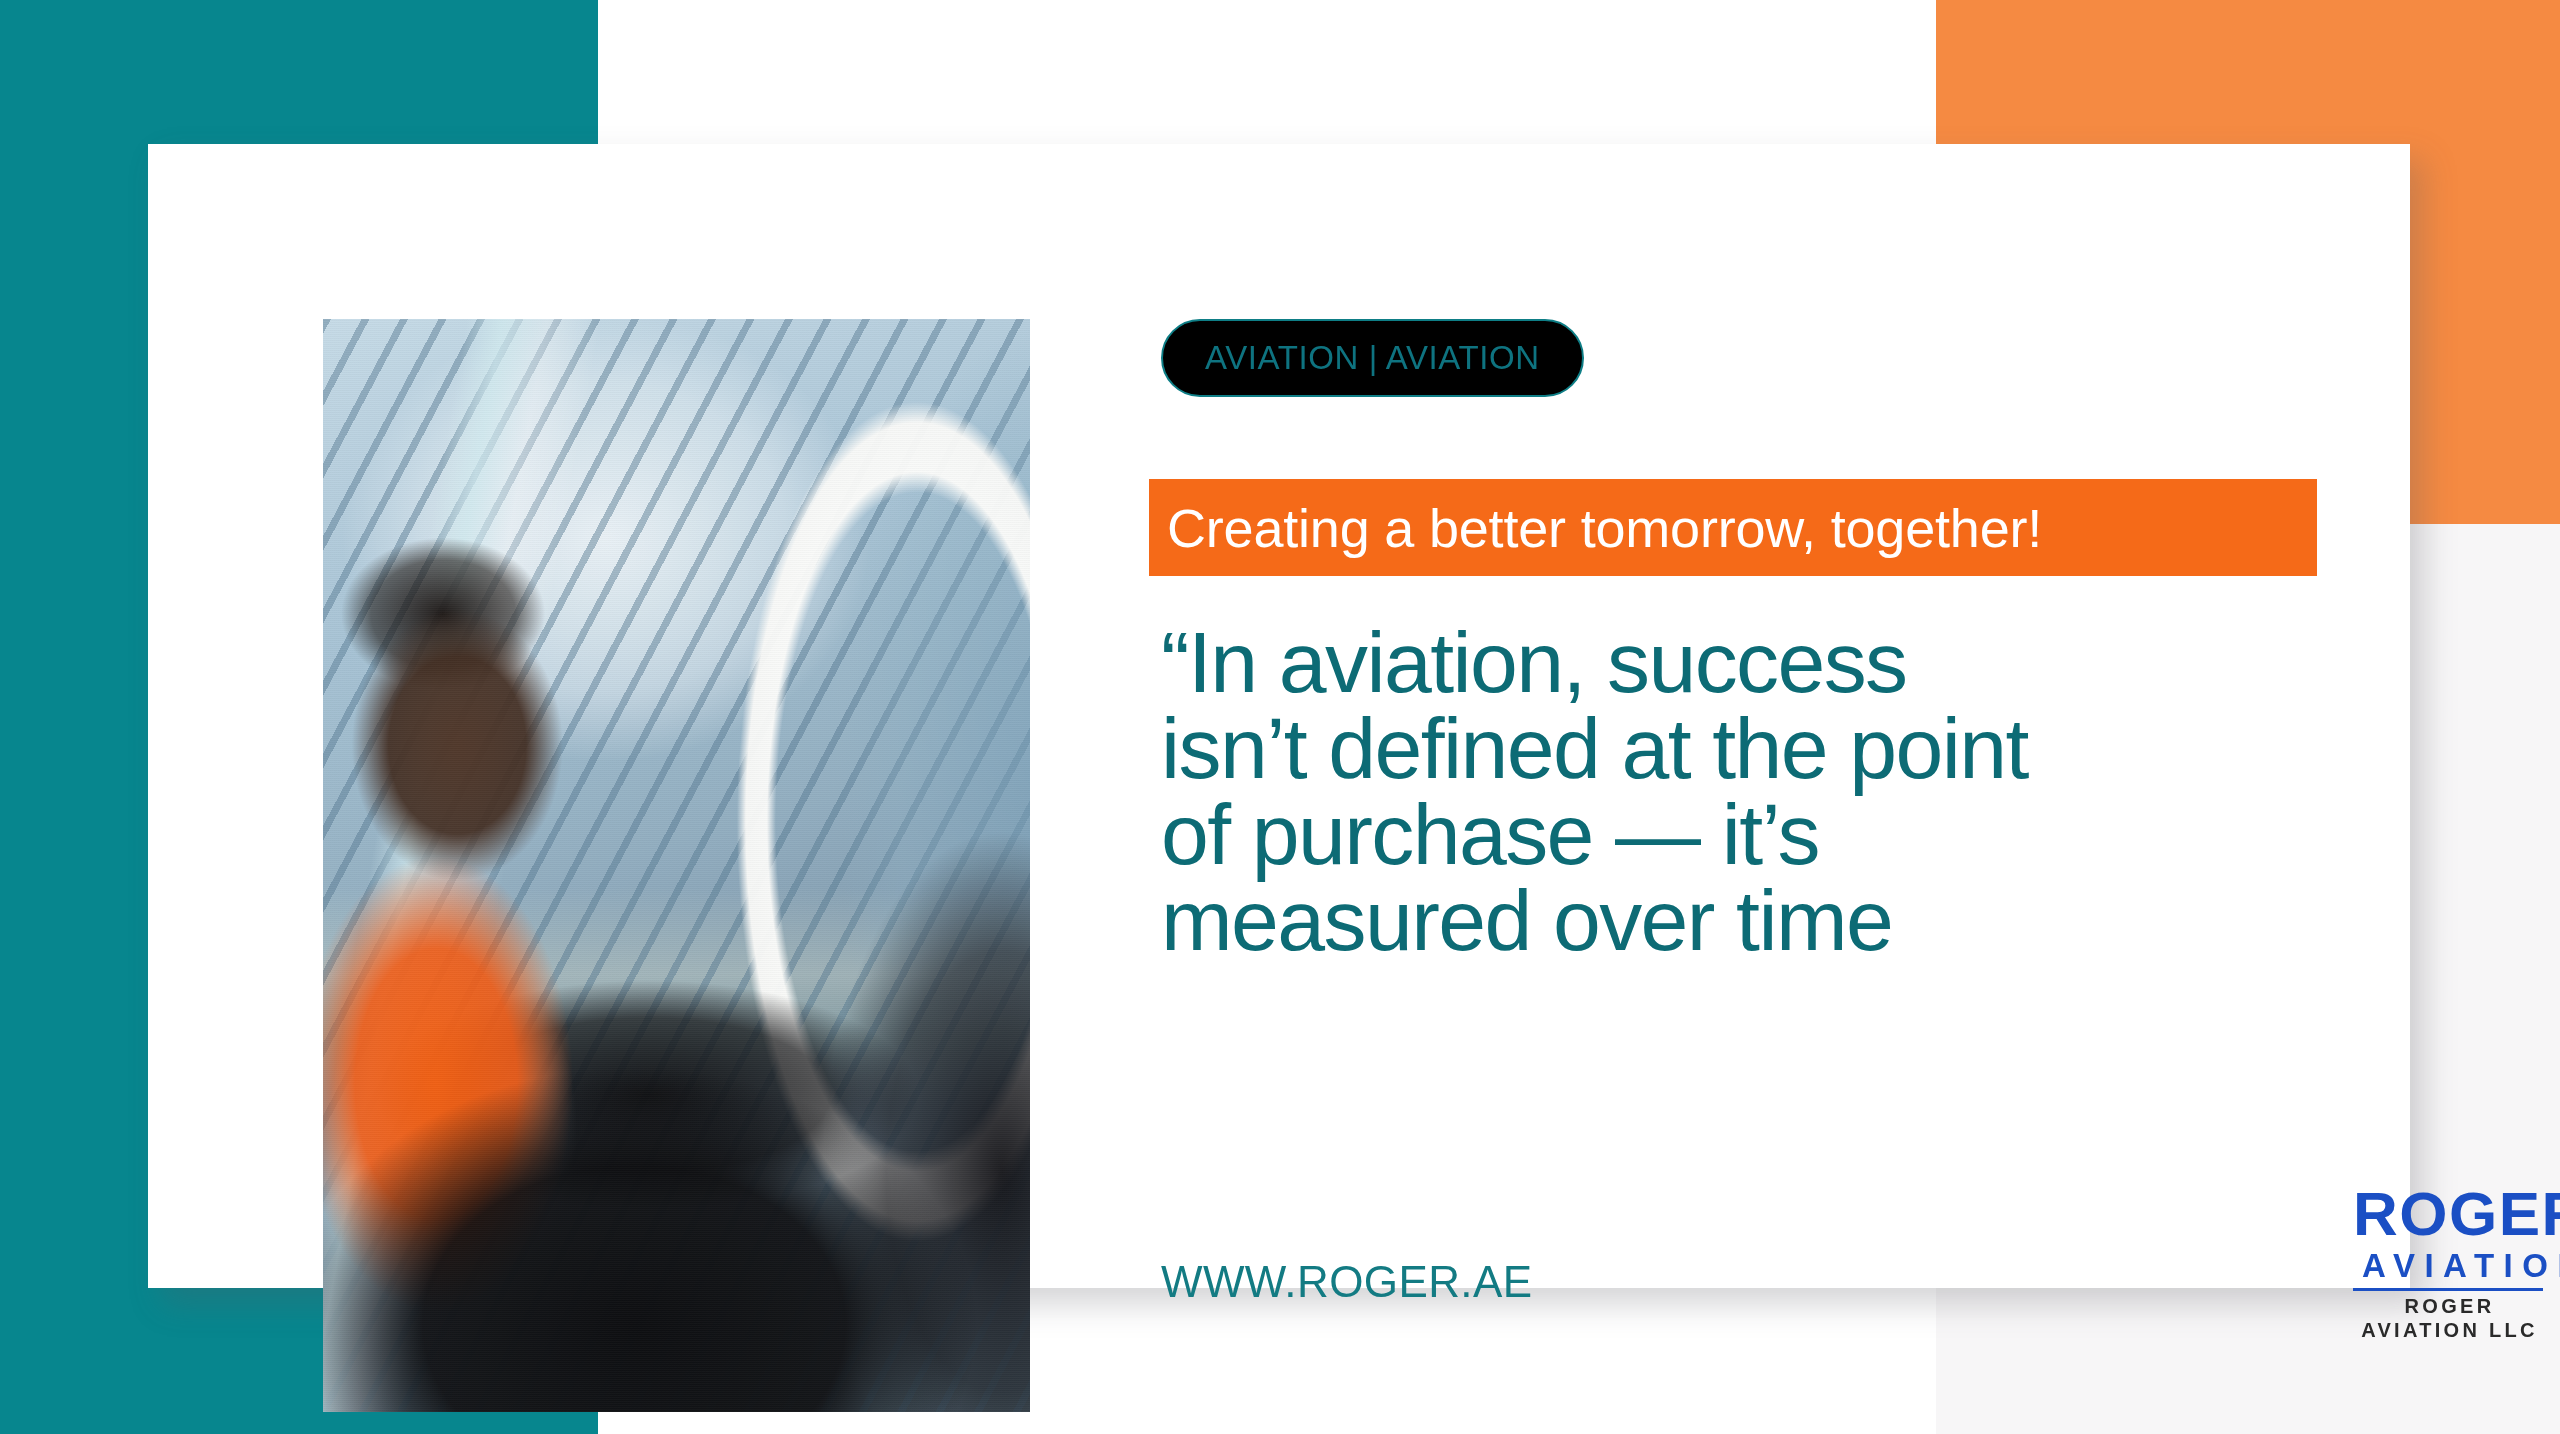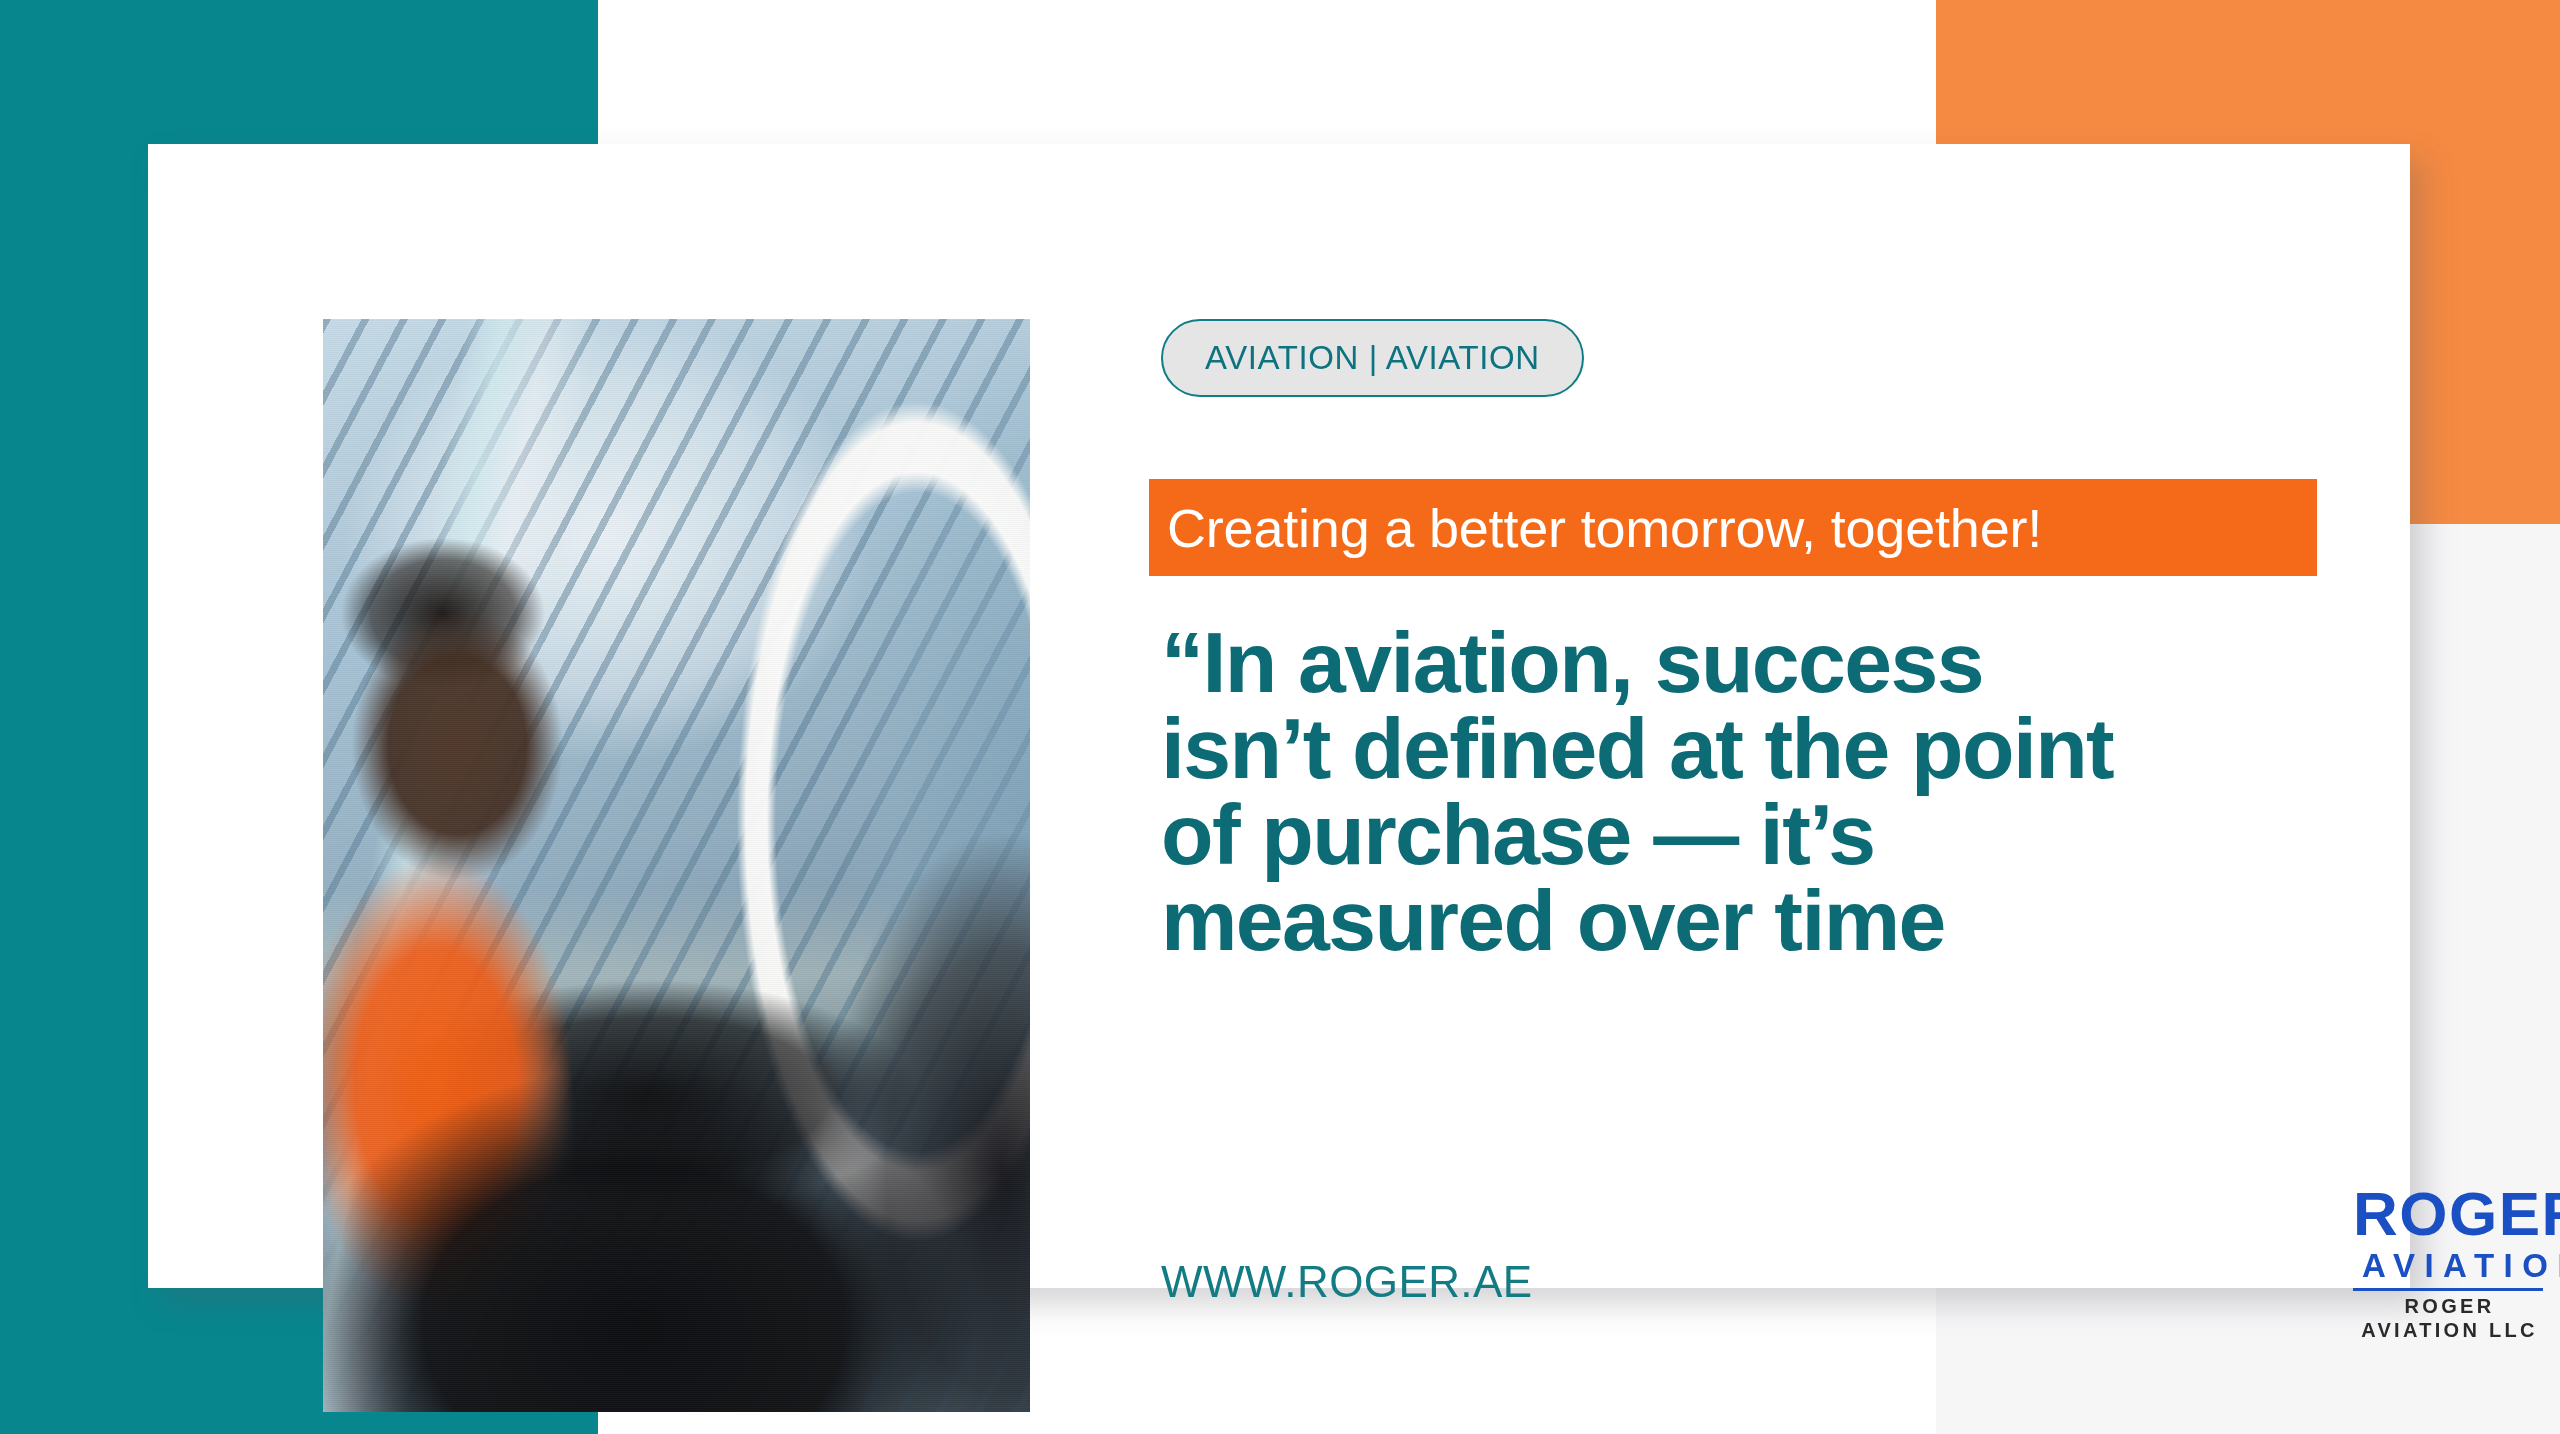--- a/index.html
+++ b/index.html
@@ -135,21 +135,21 @@
   .badge {
     display: inline-flex;
     align-items: center;
     justify-content: flex-end;
     height: 78px;
     padding: 0 42px;
     border: 2px solid #0E7E86;
     border-radius: 42px;
     box-sizing: border-box;
     margin-left: 12px;
-    background: #e5e5e5;
+    background: #000000;
   }
   .badge-text {
     color: #0E7380;
     font-size: 33px;
     letter-spacing: 0.6px;
     font-family: "Liberation Sans", sans-serif;
     white-space: nowrap;
   }
 
   .tagline-bar {
@@ -173,21 +173,21 @@
   }
 
   .quote {
     position: absolute;
     left: 12px;
     top: 300px;
     width: 1390px;
     color: #0D6B75;
     font-size: 86px;
     line-height: 1.0;
-    font-weight: bold;
+    font-weight: normal;
     letter-spacing: -1.6px;
     font-family: "Liberation Sans", sans-serif;
   }
   .quote-line { display: block; white-space: nowrap; }
 
   .website {
     position: absolute;
     left: 12px;
     top: 938px;
     color: #137B83;

